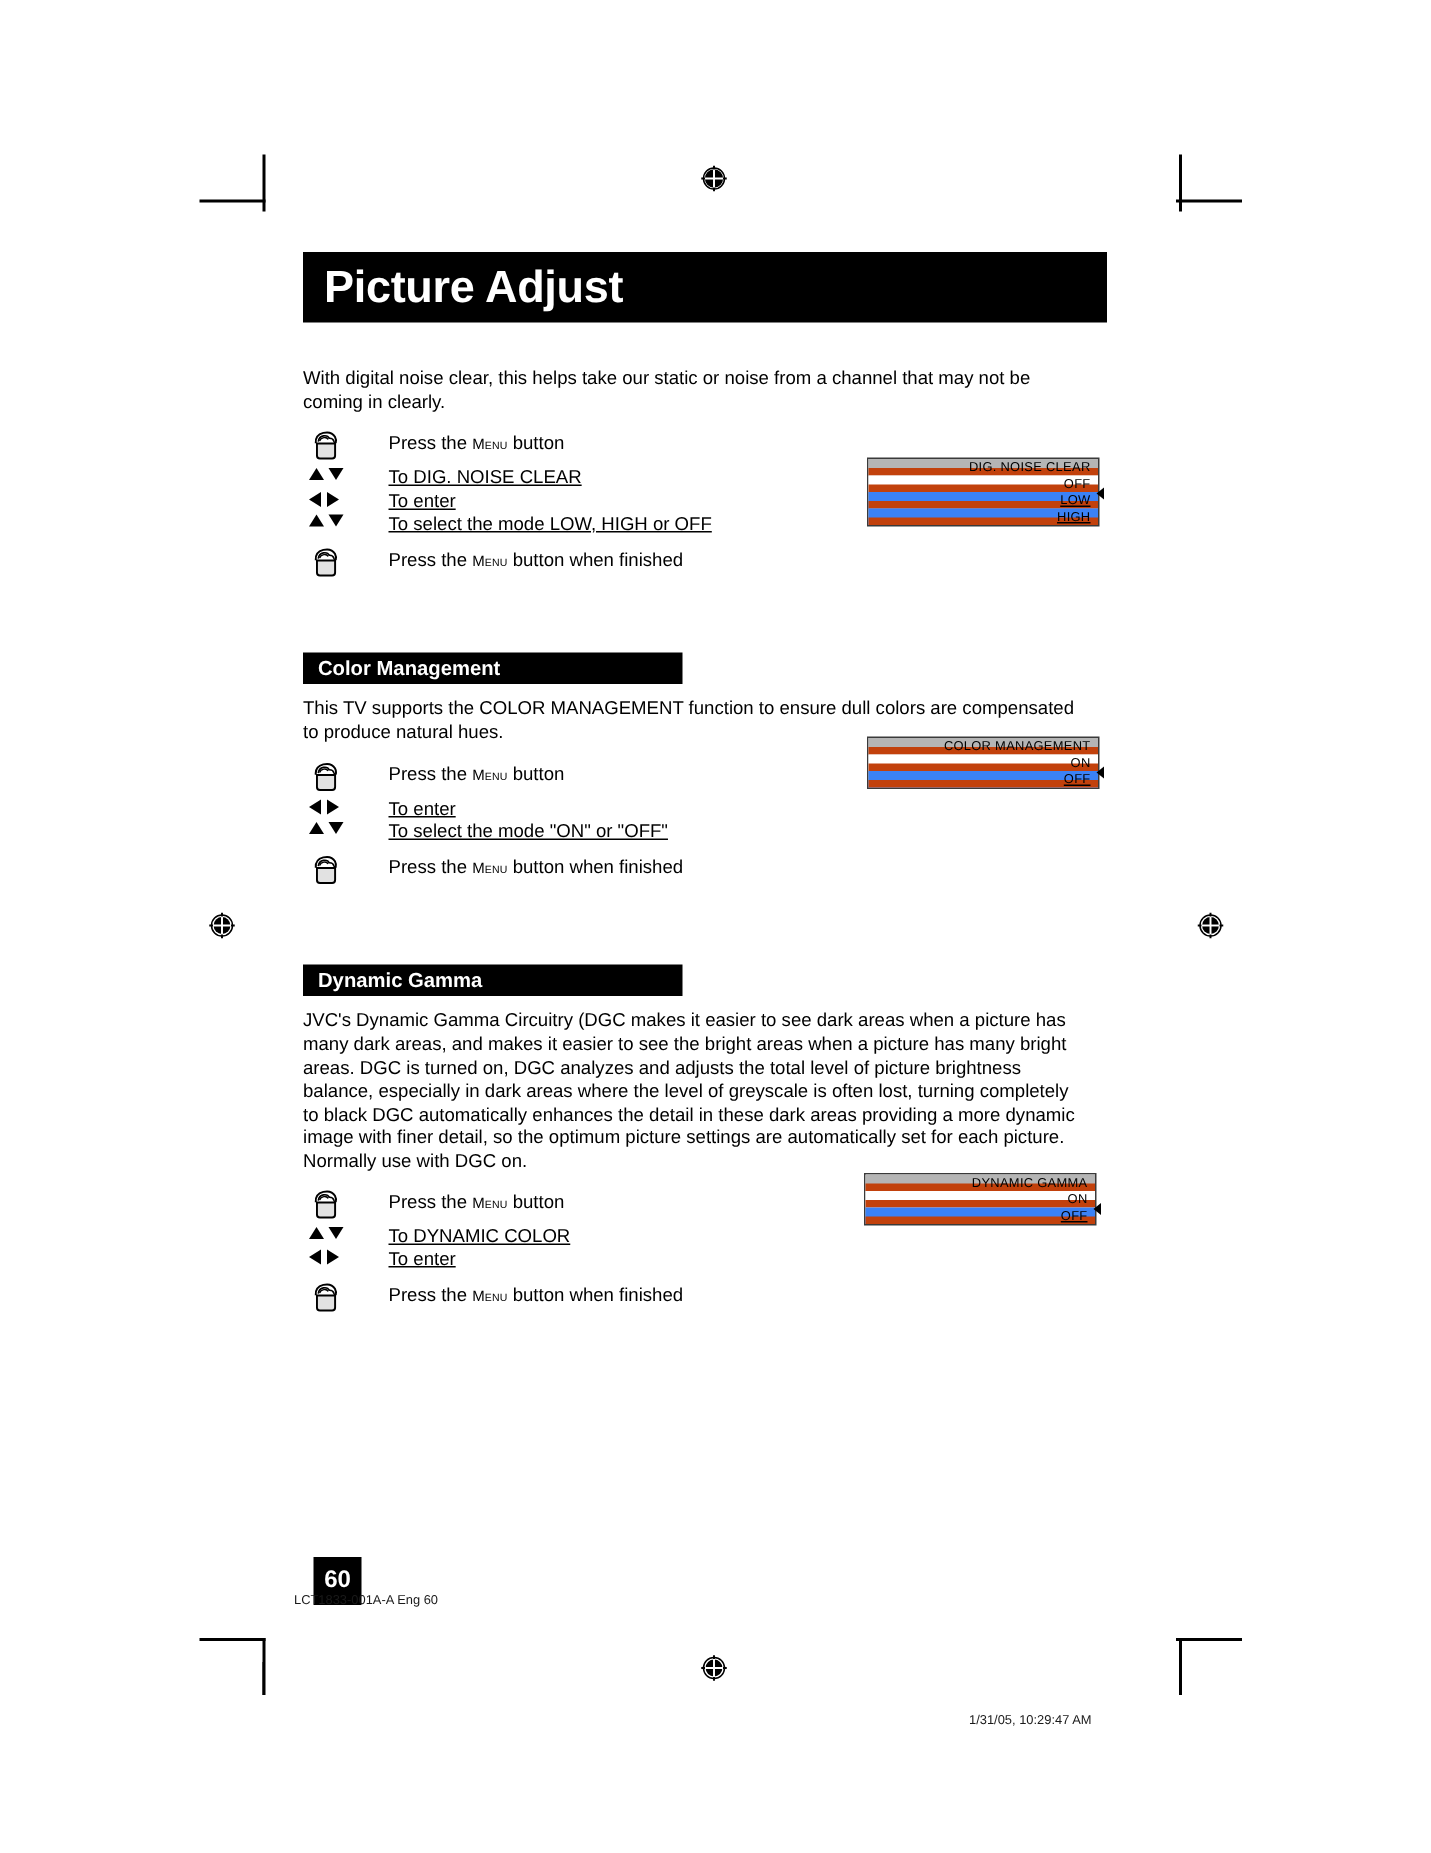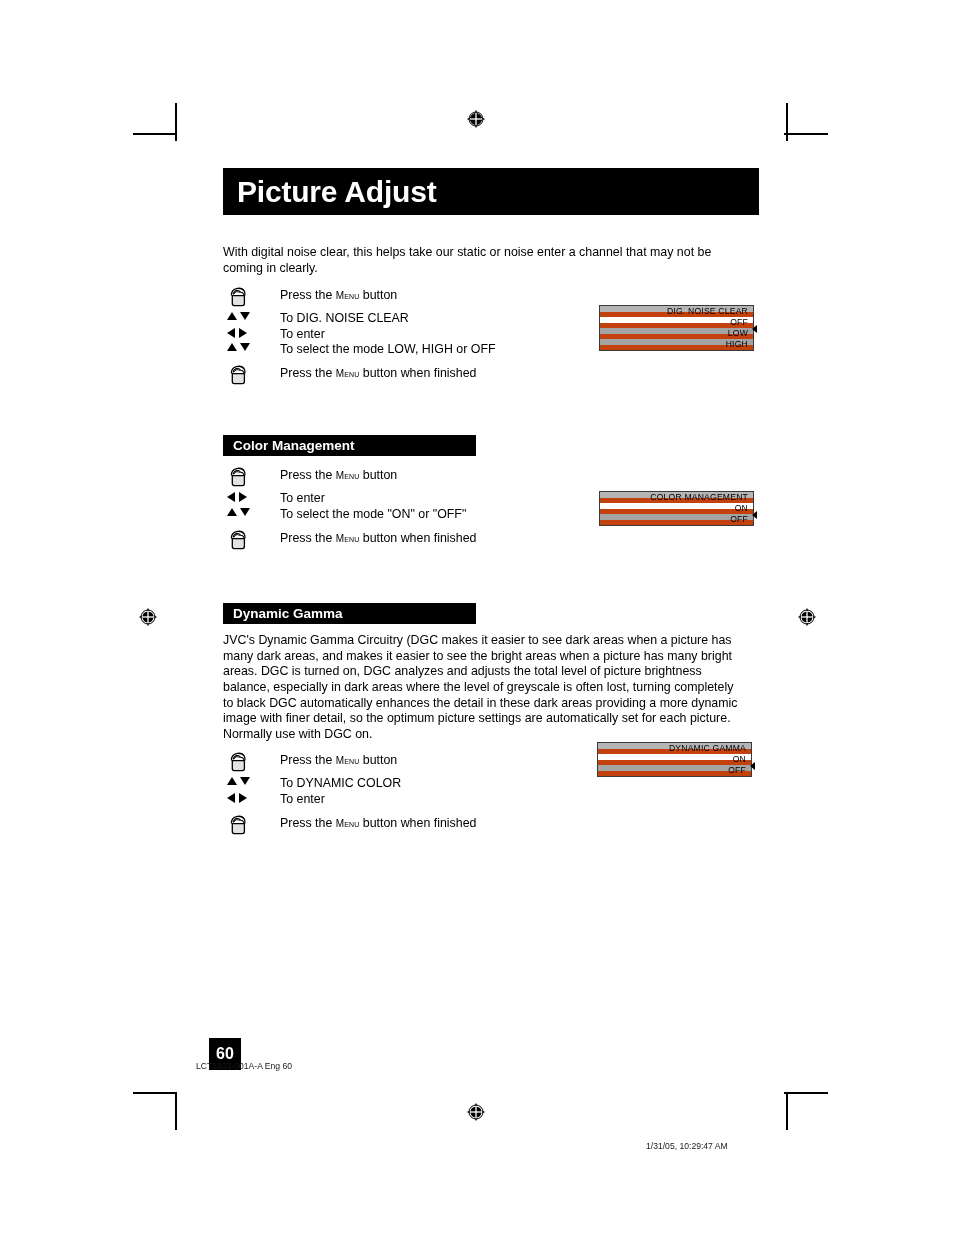--- a/index.html
+++ b/index.html
@@ -25,21 +25,21 @@
 
   .reg-mark {
     position: absolute;
     width: 18px;
     height: 18px;
   }
 
   
   #content {
     position: absolute;
-    left: 223px;
+    left: 202px;
     top: 168px;
     width: 536px;
   }
 
   .page-title-bar {
     background: #000000;
     color: #ffffff;
     height: 47px;
     line-height: 47px;
     padding-left: 14px;
@@ -92,21 +92,21 @@
     box-sizing: border-box;
   }
   .step-text {
     font-size: 12.4px;
     line-height: 15.4px;
     padding-top: 0px;
     white-space: nowrap;
   }
   .step.hand { min-height: 25px; margin-bottom: 1px; }
   .step.hand .step-text { padding-top: 3px; }
-  .step.arrows { min-height: 15px; }
+  .step.arrows { min-height: 15px; text-decoration: underline; }
 
   .smallcap {
     font-size: 10px;
     letter-spacing: 0.1px;
   }
 
   .hand-icon { display:block; }
   .tri-pair { display: flex; gap: 1px; align-items: center; }
 
   
@@ -124,21 +124,21 @@
     text-align: right;
     padding-right: 5px;
     box-sizing: border-box;
     border-bottom: 5px solid #c2410c;
     white-space: nowrap;
     letter-spacing: 0.2px;
   }
   .osd-row:last-child { border-bottom: none; }
   .osd-row.header { background: #b5b5b5; }
   .osd-row.white  { background: #ffffff; }
-  .osd-row.grey   { background: #a3a3a3; }
+  .osd-row.grey   { background: #3b82f6; text-decoration: underline; }
 
   .osd-cursor {
     position: absolute;
     width: 0; height: 0;
     border-top: 4px solid transparent;
     border-bottom: 4px solid transparent;
     border-right: 5px solid #000000;
   }
 
   
@@ -241,21 +241,21 @@
     </svg>
   </div>
 
   <div id="content">
 
     <div class="page-title-bar">
       <span class="ttl">Picture Adjust</span>
     </div>
 
     <div class="section" style="margin-top:30px;">
-      <div class="section-body">With digital noise clear, this helps take our static or noise enter a channel that may not be coming in clearly.</div>
+      <div class="section-body">With digital noise clear, this helps take our static or noise from a channel that may not be coming in clearly.</div>
 
       <div class="steps">
 
         <div class="step hand">
           <span class="step-key">
             <svg class="hand-icon" width="24" height="24" viewBox="0 0 24 24">
               <path d="M5.5 10.5 Q5 5 10.5 3.6 Q16 2.3 18.3 6.2 Q19.4 8.2 18.8 10.4" fill="none" stroke="#000" stroke-width="1.3"></path>
               <path d="M7.2 9.4 Q7.6 6.2 10.6 5.6 Q13.6 5.1 14.6 7.4" fill="none" stroke="#000" stroke-width="1.1"></path>
               <path d="M8.1 9.0 Q8.6 7.0 10.9 6.7 Q13.0 6.4 13.7 8.0" fill="none" stroke="#000" stroke-width="0.9"></path>
               <path d="M6.3 10.6 L6.3 18.6 Q6.3 20.6 8.3 20.6 L16.4 20.6 Q18.4 20.6 18.4 18.6 L18.4 10.6 Z" fill="#e2e2e2" stroke="#000" stroke-width="1.3"></path>
@@ -328,20 +328,21 @@
         <div class="osd-row grey">LOW</div>
         <div class="osd-row grey">HIGH</div>
         <div class="osd-cursor" style="left:152px; top:19px;"></div>
       </div>
     </div>
 
     <div class="section" style="margin-top:47px;">
       <div class="section-bar">
         <span>Color Management</span>
       </div>
+      <div class="section-body">This TV supports the COLOR MANAGEMENT function to ensure dull colors are compensated to produce natural hues.</div>
 
       <div class="steps">
 
         <div class="step hand">
           <span class="step-key">
             <svg class="hand-icon" width="24" height="24" viewBox="0 0 24 24">
               <path d="M5.5 10.5 Q5 5 10.5 3.6 Q16 2.3 18.3 6.2 Q19.4 8.2 18.8 10.4" fill="none" stroke="#000" stroke-width="1.3"></path>
               <path d="M7.2 9.4 Q7.6 6.2 10.6 5.6 Q13.6 5.1 14.6 7.4" fill="none" stroke="#000" stroke-width="1.1"></path>
               <path d="M8.1 9.0 Q8.6 7.0 10.9 6.7 Q13.0 6.4 13.7 8.0" fill="none" stroke="#000" stroke-width="0.9"></path>
               <path d="M6.3 10.6 L6.3 18.6 Q6.3 20.6 8.3 20.6 L16.4 20.6 Q18.4 20.6 18.4 18.6 L18.4 10.6 Z" fill="#e2e2e2" stroke="#000" stroke-width="1.3"></path>

